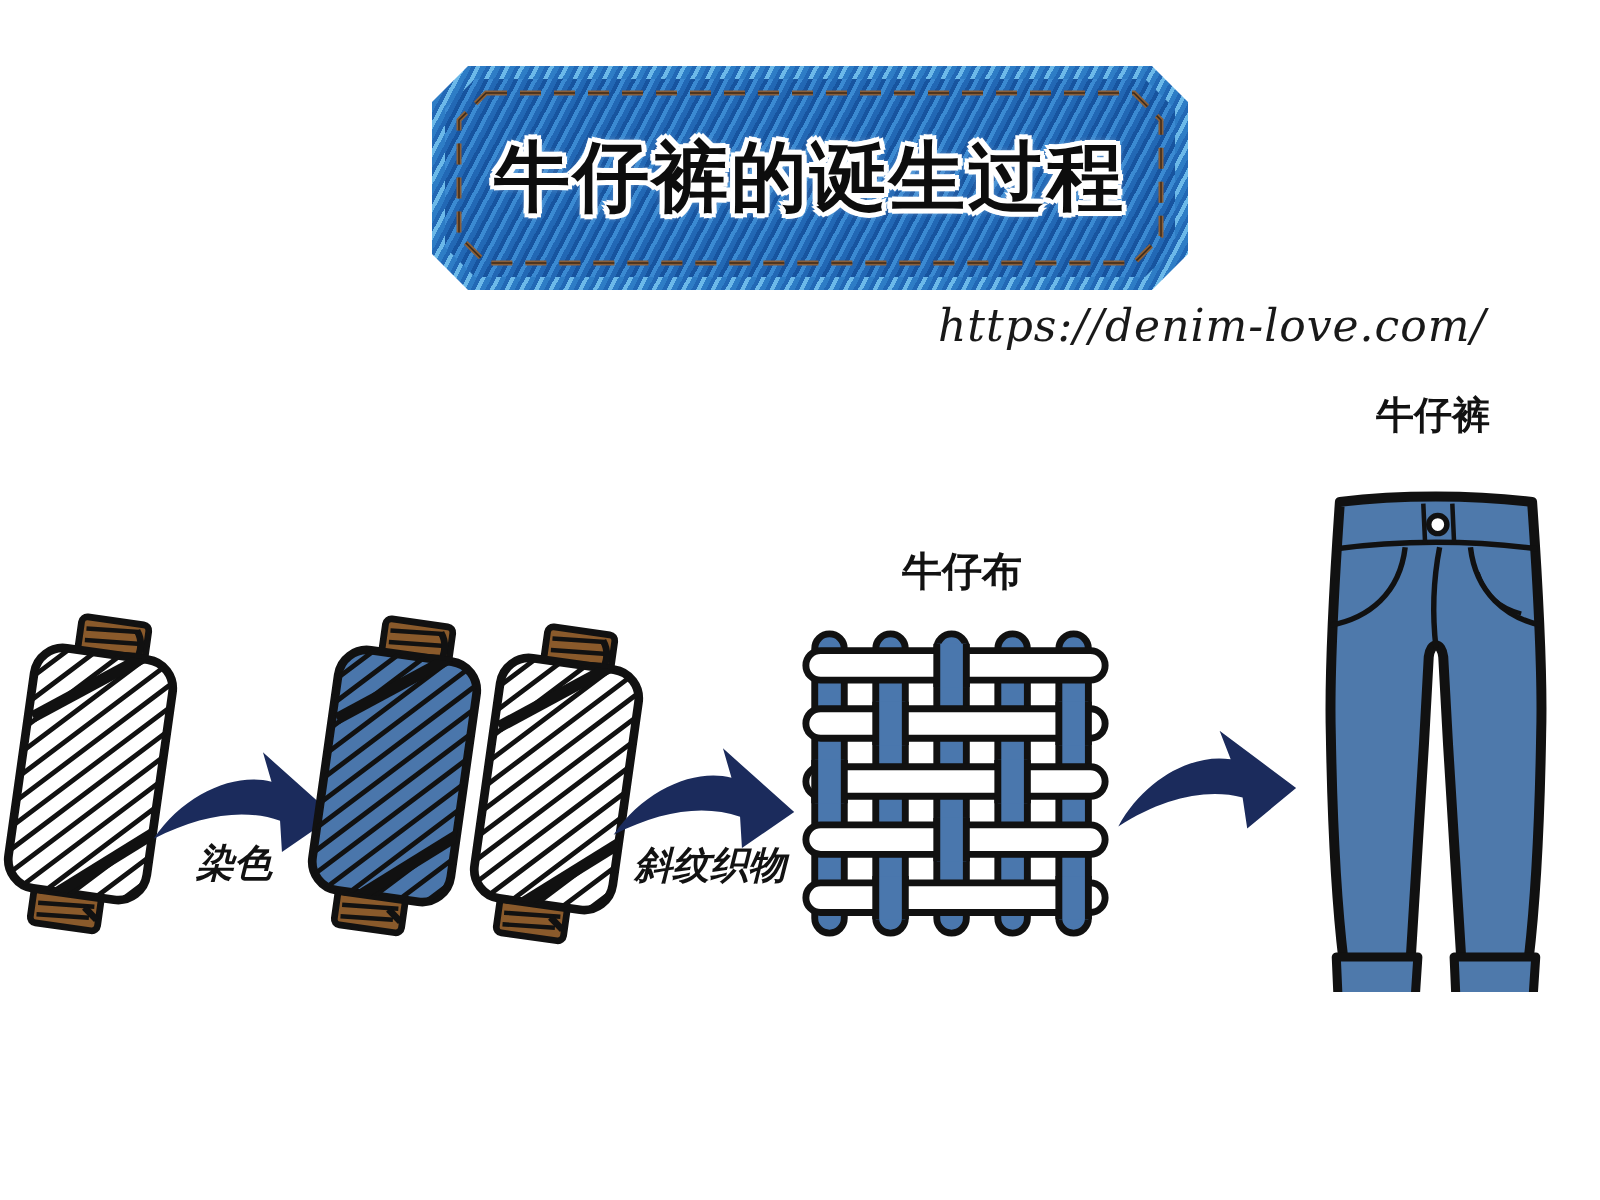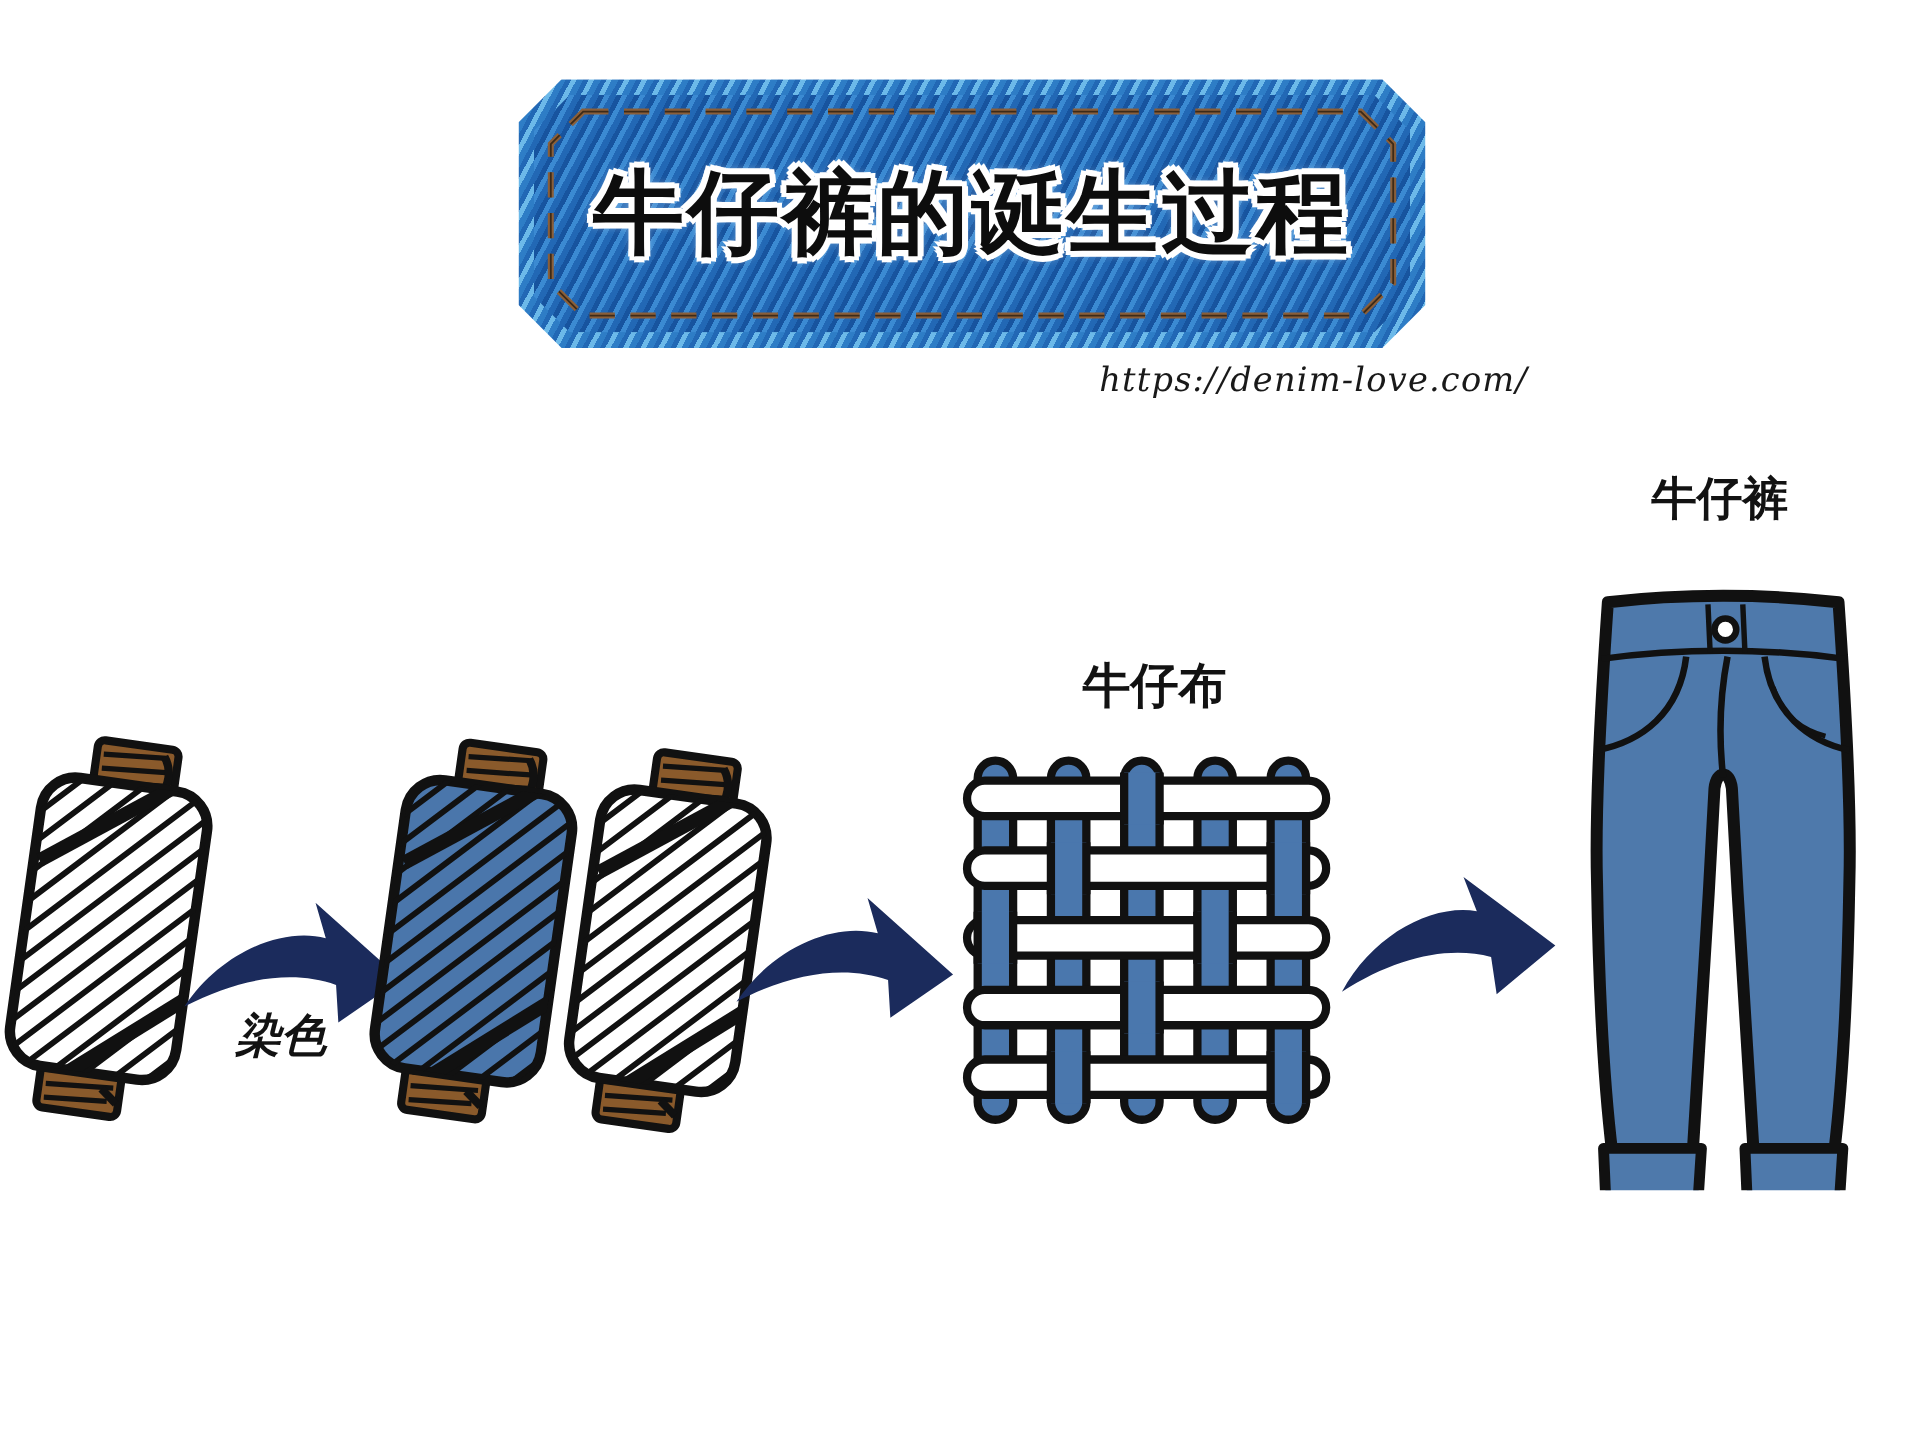--- a/index.html
+++ b/index.html
@@ -26,23 +26,23 @@
     display:flex;align-items:center;justify-content:center;
     font-size:76px;font-weight:900;letter-spacing:3px;color:#0d0d0d;
     text-shadow:
       -5px 0 0 #fff,5px 0 0 #fff,0 -5px 0 #fff,0 5px 0 #fff,
       -4px -4px 0 #fff,4px -4px 0 #fff,-4px 4px 0 #fff,4px 4px 0 #fff,
       0 0 9px #fff;
   }
 
   
   .url{
-    left:916px;top:300px;width:480px;
+    left:938px;top:300px;width:480px;
     font-family:"DejaVu Serif",serif;font-style:italic;
-    font-size:28px;color:#191919;letter-spacing:1px;white-space:nowrap;
+    font-size:44px;color:#191919;letter-spacing:1px;white-space:nowrap;
   }
 
   
   .stage-label,.arrow-label{
     font-weight:900;color:#121212;white-space:nowrap;
     font-family:"Liberation Sans",sans-serif;
   }
   .stage-label{font-size:40px;}
   .arrow-label{font-size:38px;font-style:italic;}
   .lbl-s1{left:24px;top:546px;}
@@ -79,20 +79,21 @@
     </svg>
     <div class="banner-title">牛仔裤的诞生过程</div>
   </div>
 
   <div class="abs url">https://denim-love.com/</div>
 
   <div class="abs stage-label lbl-s3">牛仔布</div>
   <div class="abs stage-label lbl-s4">牛仔裤</div>
 
   <div class="abs arrow-label lbl-a1">染色</div>
+  <div class="abs arrow-label lbl-a2">斜纹织物</div>
 
   <div class="abs spool spool-1">
     <svg viewBox="0 0 170 330">
       <defs>
           <clipPath id="clipA">
             <rect x="13" y="40" width="144" height="250" rx="30"></rect>
           </clipPath>
         </defs>
       <g>
         <rect x="54" y="5" width="70" height="46" rx="6" fill="#8a5a2b" stroke="#111" stroke-width="7"></rect>

